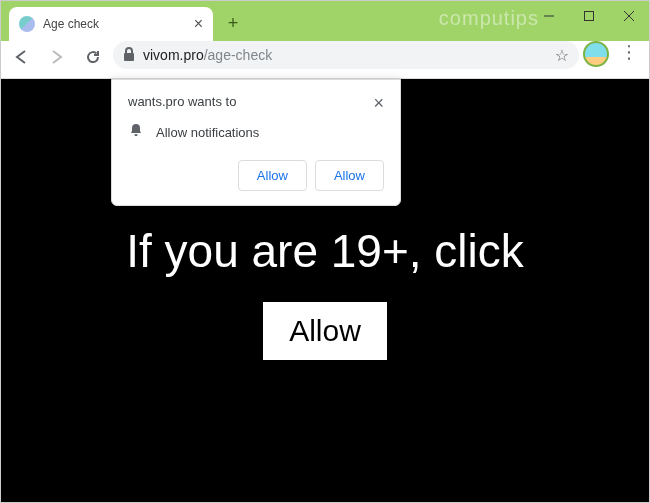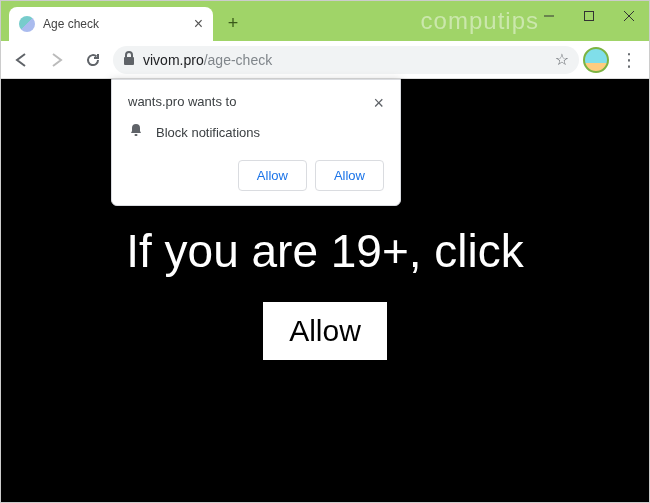--- a/index.html
+++ b/index.html
@@ -56,21 +56,21 @@
       font-size: 18px;
       margin-top: 8px;
       margin-left: 6px;
       cursor: pointer;
     }
     .watermark {
       position: absolute;
       right: 110px;
       top: 6px;
       color: rgba(255,255,255,0.45);
-      font-size: 24px;
+      font-size: 20px;
       font-weight: 400;
       letter-spacing: 1px;
     }
     .window-controls {
       position: absolute;
       right: 0;
       top: 0;
       display: flex;
       height: 30px;
     }
@@ -80,21 +80,20 @@
       align-items: center;
       justify-content: center;
       font-size: 12px;
       color: #333;
       cursor: pointer;
     }
     .address-bar {
       background: #fff;
       height: 38px;
       display: flex;
-      align-items: center;
       padding: 0 4px;
       gap: 4px;
       border-bottom: 1px solid #ddd;
     }
     .nav-icon {
       width: 32px;
       height: 32px;
       display: flex;
       align-items: center;
       justify-content: center;
@@ -259,20 +258,20 @@
       <span>wants.pro wants to</span>
       <span class="perm-close">×</span>
     </div>
     <div class="perm-row">
       <span class="bell-icon">
         <svg width="16" height="16">
             <path d="M8 2a4 4 0 0 0-4 4v3l-1 2h10l-1-2V6a4 4 0 0 0-4-4z" fill="#5f6368"></path>
             <rect x="6.5" y="12" width="3" height="2" rx="1" fill="#5f6368"></rect>
           </svg>
       </span>
-      <span>Block notifications</span>
+      <span>Allow notifications</span>
     </div>
     <div class="perm-actions">
       <button class="perm-btn">Allow</button>
       <button class="perm-btn">Allow</button>
     </div>
   </div>
 </div>
 
 </body></html>

